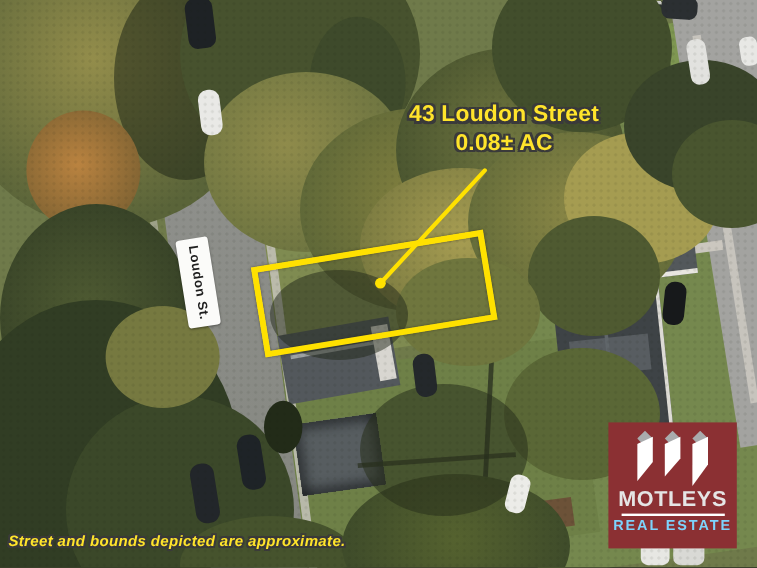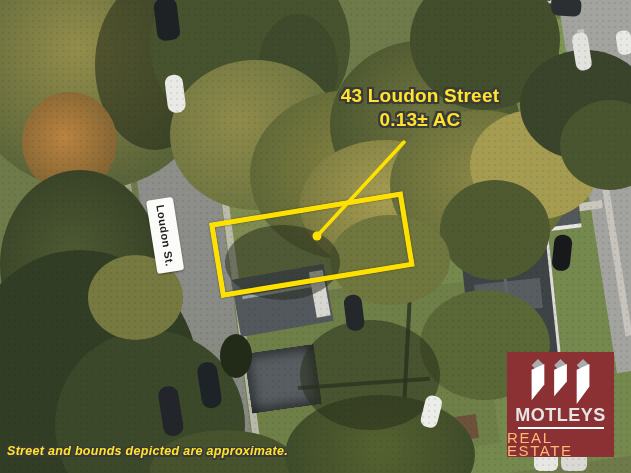--- a/index.html
+++ b/index.html
@@ -40,21 +40,21 @@
     text-shadow:-1.5px -1.5px 0 #3A3A3A,1.5px -1.5px 0 #3A3A3A,-1.5px 1.5px 0 #3A3A3A,1.5px 1.5px 0 #3A3A3A,
                  0 -1.5px 0 #3A3A3A,0 1.5px 0 #3A3A3A,-1.5px 0 0 #3A3A3A,1.5px 0 0 #3A3A3A;
   }
   .logo{
     position:absolute;left:507px;top:352px;width:107px;height:105px;z-index:60;
     background:#8B3033;display:flex;flex-direction:column;align-items:center;
   }
   .logo .mark{margin-top:7px;}
   .logo .name{color:#e5e5e5;font-weight:bold;font-size:18px;letter-spacing:.5px;line-height:18px;margin-top:0;}
   .logo .rule{width:86px;height:2px;background:#FFFFFF;margin:3px 0 2px 0;}
-  .logo .tagline{color:#fdba74;font-weight:normal;font-size:15px;letter-spacing:1.6px;line-height:13px;}
+  .logo .tagline{color:#7dd3fc;font-weight:bold;font-size:12px;letter-spacing:1.6px;line-height:13px;}
   .grain{
     position:absolute;left:0;top:0;width:631px;height:473px;z-index:40;pointer-events:none;
     background-image:radial-gradient(rgba(20,26,12,.10) 1px, rgba(255,255,255,0) 1.6px);
     background-size:6px 6px;opacity:.8;
   }
 </style>
 </head>
 <body>
 
 <div class="stage">
@@ -146,21 +146,21 @@
 
   <div class="lot-outline"></div>
 
   <svg class="leader-svg" width="631" height="473" viewBox="0 0 631 473">
     <line x1="404" y1="142" x2="318" y2="235" stroke-width="3.5" stroke-linecap="round" stroke="#FFE100"></line>
     <circle cx="317" cy="236" r="4.5" fill="#FFE100"></circle>
   </svg>
 
   <div class="callout-text">
     <div>43 Loudon Street</div>
-    <div>0.13± AC</div>
+    <div>0.08± AC</div>
   </div>
 
   <div class="street-label">
     <span>Loudon St.</span>
   </div>
 
   <div class="disclaimer">Street and bounds depicted are approximate.</div>
 
   <div class="logo">
     <svg class="mark" width="60" height="48" viewBox="0 0 60 48">

